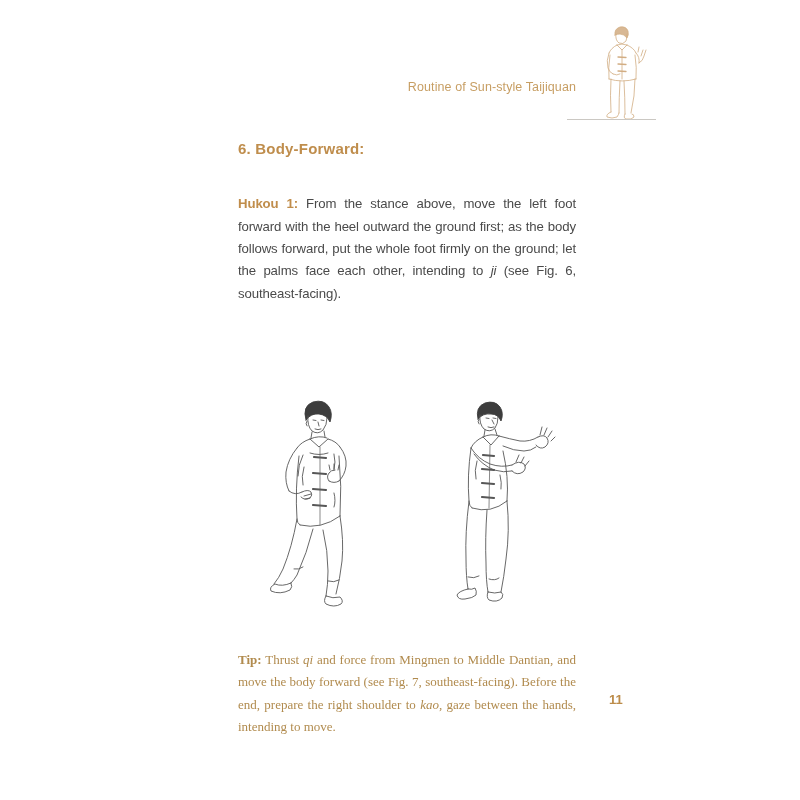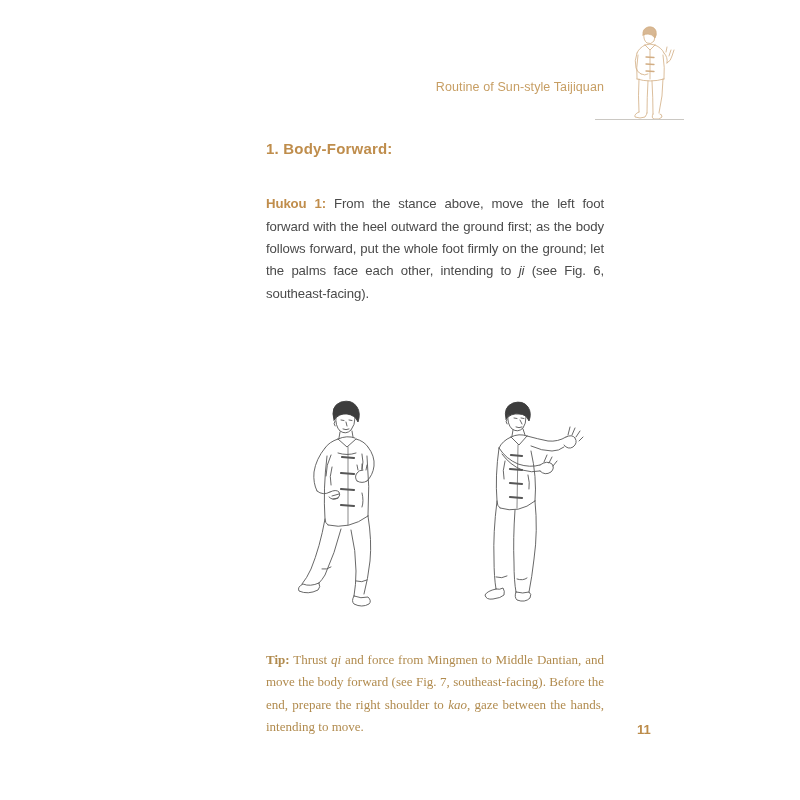--- a/index.html
+++ b/index.html
@@ -1,18 +1,18 @@
 <!DOCTYPE html>
 <html><head>
 <meta charset="utf-8">
 <style>
   html,body { margin:0; padding:0; background:#ffffff; }
   .page {
     position:relative; width:656px; height:800px; background:#ffffff;
-    overflow:hidden; font-family:"Liberation Sans","DejaVu Sans",sans-serif;margin-left:28px;
+    overflow:hidden; font-family:"Liberation Sans","DejaVu Sans",sans-serif;
   }
   .header-title {
     position:absolute; left:238px; top:80px; width:338px;
     text-align:right; font-size:12.5px; color:#c79e63; letter-spacing:0.1px;
   }
   .corner-figure { position:absolute; left:596px; top:26px; }
   .corner-line { position:absolute; left:567px; top:119px; width:122px; height:1px; background:#cbc8c3; }
 
   .section-heading {
     position:absolute; left:238px; top:140px;
@@ -33,21 +33,21 @@
   .figure-7 { left:446px; top:401px; }
 
   .tip-para {
     position:absolute; left:238px; top:636px; width:338px;
     font-family:Liberation Serif, serif;
     font-size:13px; line-height:22.3px; color:#b18b4e; text-align:justify;
   }
   .tip-label { font-weight:700; }
 
   .page-number {
-    position:absolute; left:609px; top:722px;
+    position:absolute; left:609px; top:692px;
     font-size:13px; font-weight:700; color:#bc8c4a;
   }
 </style>
 </head>
 <body>
 
 <div class="page">
 
   <div class="header-title">Routine of Sun-style Taijiquan</div>
 
@@ -60,21 +60,21 @@
       <path d="M40,27 Q44,31 43,37 M43,37 q4,-2 5,-7 l2,-6 M45,30 l2,-6 M42,26 l1,-5"></path>
       <path d="M13,27 Q10,35 12,42 Q13,46 17,48 M17,48 q4,2 7,0"></path>
       <path d="M14,29 Q12,42 13,53 M39,29 Q41,42 40,53 M13,53 Q26,57 40,53 M26,24 L26,53"></path>
       <path d="M22,31 l8,0.5 M22,38 l8,0.5 M22,45 l8,0.5" stroke-width="1.3"></path>
       <path d="M15,53 Q14,70 15,86 M24,55 Q23,72 23,87 M39,53 Q39,70 35,87 M28,55 Q29,72 29,88"></path>
       <path d="M15,86 q-5,2 -4,5 q5,2 10,0 q2,-3 2,-4 M29,88 q-2,4 1,5 q6,1 8,-2 q0,-3 -2,-3"></path>
     </g>
   </svg>
   <div class="corner-line"></div>
 
-  <div class="section-heading">1. Body-Forward:</div>
+  <div class="section-heading">6. Body-Forward:</div>
 
   <p class="para para-part1">
     <span class="part-label">Hukou 1:</span><span> From the stance above, move the left foot forward with the heel outward the ground first; as the body follows forward, put the whole foot firmly on the ground; let the palms face each other, intending to </span><em>ji</em><span> (see Fig. 6, southeast-facing).</span>
   </p>
 
 
   <svg class="figure figure-6" width="96" height="216" viewBox="0 0 96 216" aria-hidden="true">
     <g stroke="#575757" fill="none" stroke-width="0.9" stroke-linecap="round" stroke-linejoin="round">
       <path d="M40,21 Q36,7 47,3 Q58,0 63,8 Q67,14 64,23 Q61,16 53,15 Q45,14 40,21 Z" fill="#3d3d3d" stroke="#3d3d3d"></path>
       <path d="M42,17 Q41,27 46,32 Q52,36 57,31 Q61,26 61,19"></path>

